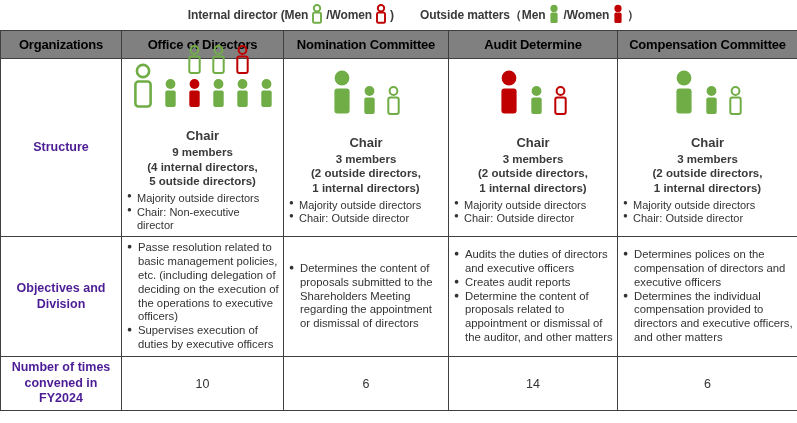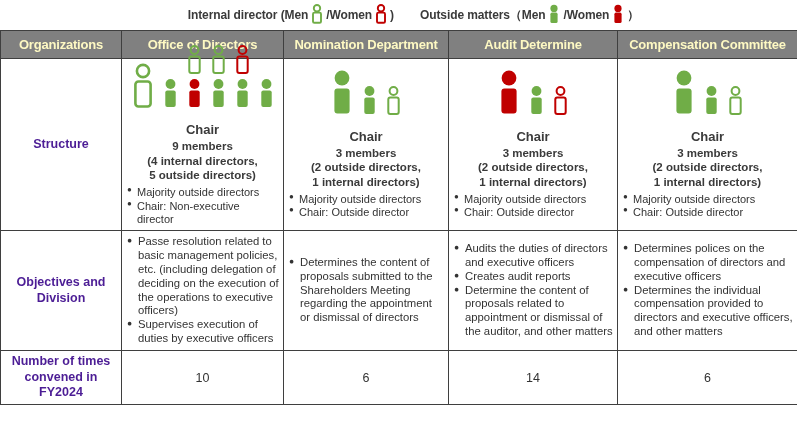--- a/index.html
+++ b/index.html
@@ -38,21 +38,21 @@
     width: 797px;
     border-collapse: collapse;
     table-layout: fixed;
   }
   table.gov th, table.gov td {
     border: 1px solid #3f3f3f;
     vertical-align: middle;
   }
   thead th {
     background: #808080;
-    color: #fef9c3;
+    color: #000000;
     font-size: 13px;
     font-weight: bold;
     height: 28px;
     letter-spacing: -0.2px;
     border-color: #3f3f3f;
   }
   .rowlabel {
     text-align: center;
     font-size: 12.5px;
     font-weight: bold;
@@ -74,21 +74,21 @@
     justify-content: center;
     gap: 3px;
     height: 46px;
   }
   .figstack { display: flex; flex-direction: column; align-items: center; }
   .fig-small-row { display: flex; align-items: flex-end; gap: 3px; }
   .chair-label {
     font-size: 13px;
     font-weight: bold;
     color: #3a3a3a;
-    margin-top: 11px;
+    margin-top: 17px;
     line-height: 1.1;
   }
   .members {
     font-size: 11.5px;
     font-weight: bold;
     color: #3a3a3a;
     line-height: 1.25;
     margin-top: 2px;
     white-space: pre-line;
   }
@@ -196,21 +196,21 @@
       <col style="width:121px">
       <col style="width:162px">
       <col style="width:165px">
       <col style="width:169px">
       <col style="width:180px">
     </colgroup>
     <thead>
       <tr>
         <th>Organizations</th>
         <th>Office of Directors</th>
-        <th>Nomination Department</th>
+        <th>Nomination Committee</th>
         <th>Audit Determine</th>
         <th>Compensation Committee</th>
       </tr>
     </thead>
     <tbody>
 
       <tr>
         <td class="rowlabel">Structure</td>
         <td class="cell struct">
           <div class="figrow">

